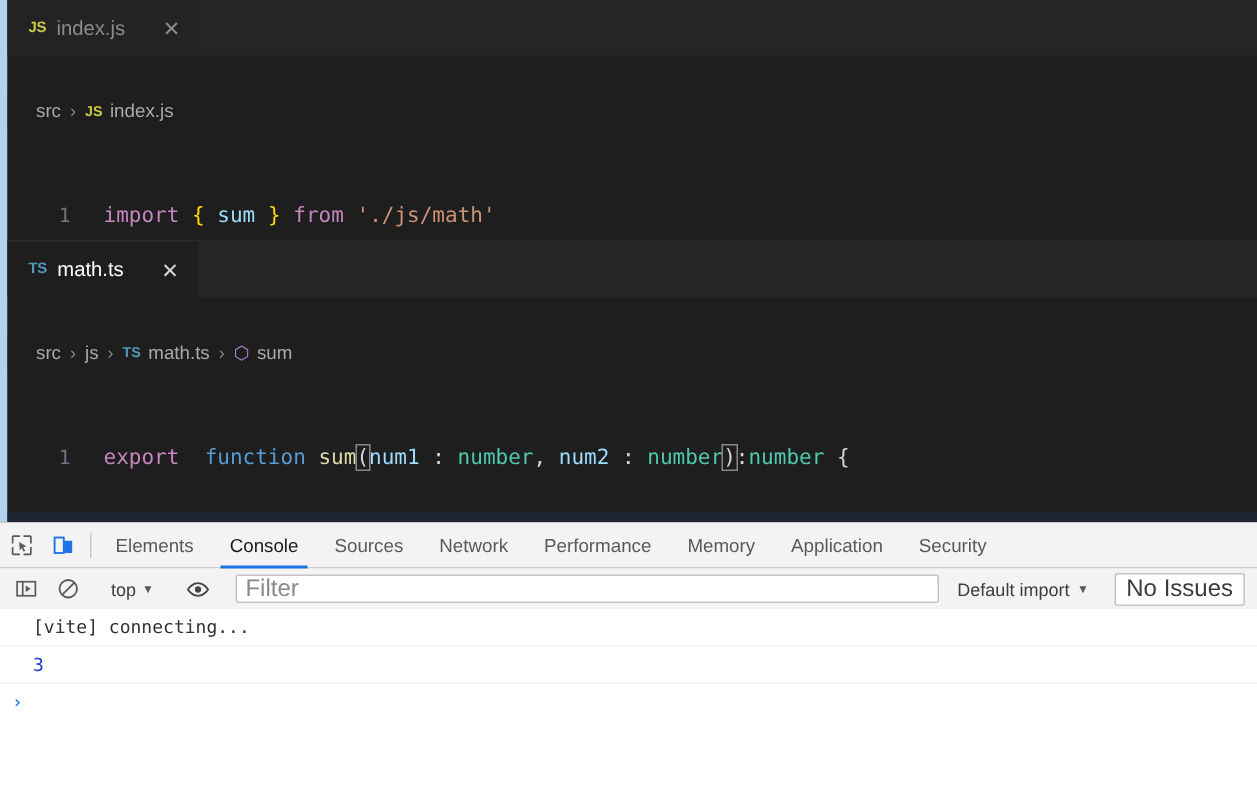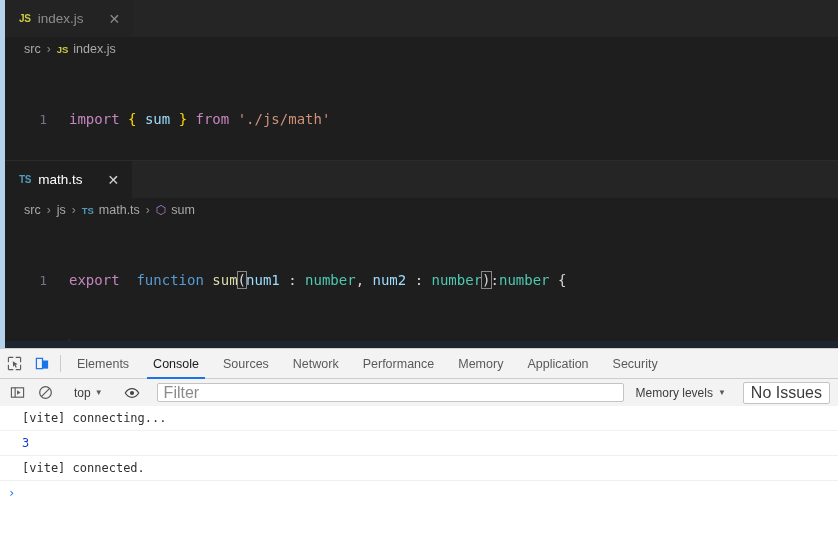--- a/index.html
+++ b/index.html
@@ -96,20 +96,21 @@
   .breadcrumbs {
     height: 24px;
     display: flex;
     align-items: center;
     padding-left: 19px;
     gap: 0px;
     background: #1e1e1e;
     font-size: 12.5px;
     color: #a9a9a9;
     font-family: "Liberation Sans", sans-serif;
+    margin-top: 25px;
   }
   .crumb { display: flex; align-items: center; gap: 5px; }
   .crumb-sep {
     color: #8a8a8a;
     font-size: 12px;
     margin: 0 6px;
     display: inline-block;
   }
   .crumb-icon { font-size: 9.5px; font-weight: bold; }
   .crumb-icon.js { color: #cbcb41; }
@@ -451,31 +452,30 @@
         <circle cx="8" cy="8" r="2.1" fill="#444"></circle>
       </svg>
     </div>
     <div class="dt-vsep"></div>
 
     <div class="filter-box">
       <span>Filter</span>
     </div>
 
     <div class="levels">
-      <span>Memory levels</span>
+      <span>Default import</span>
       <span class="caret">▼</span>
     </div>
     <div class="dt-vsep"></div>
 
     <div class="issues-btn">
       <span>No Issues</span>
     </div>
   </div>
 
   <div class="console-body">
     <div class="msg">[vite] connecting...</div>
     <div class="msg num">3</div>
-    <div class="msg">[vite] connected.</div>
     <div class="prompt-row">
       <span class="prompt-caret">›</span>
     </div>
   </div>
 </div>
 
 </body></html>

